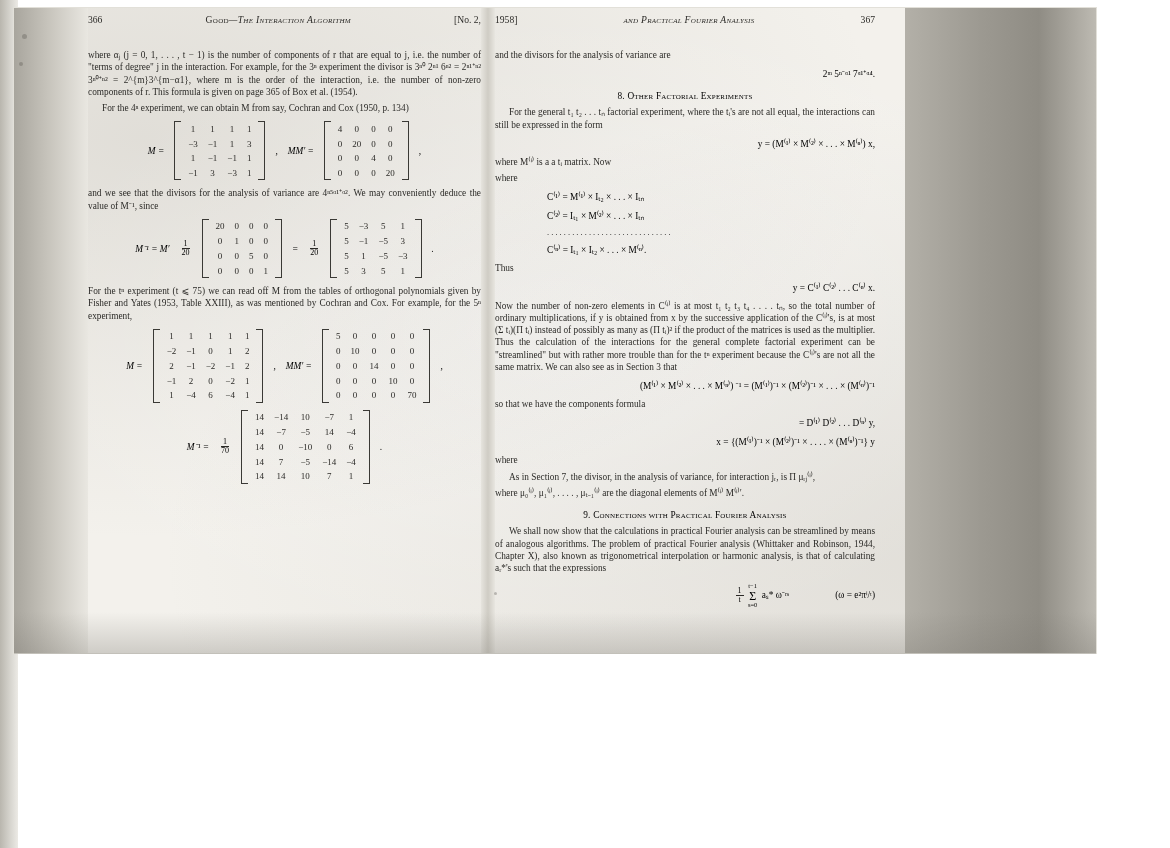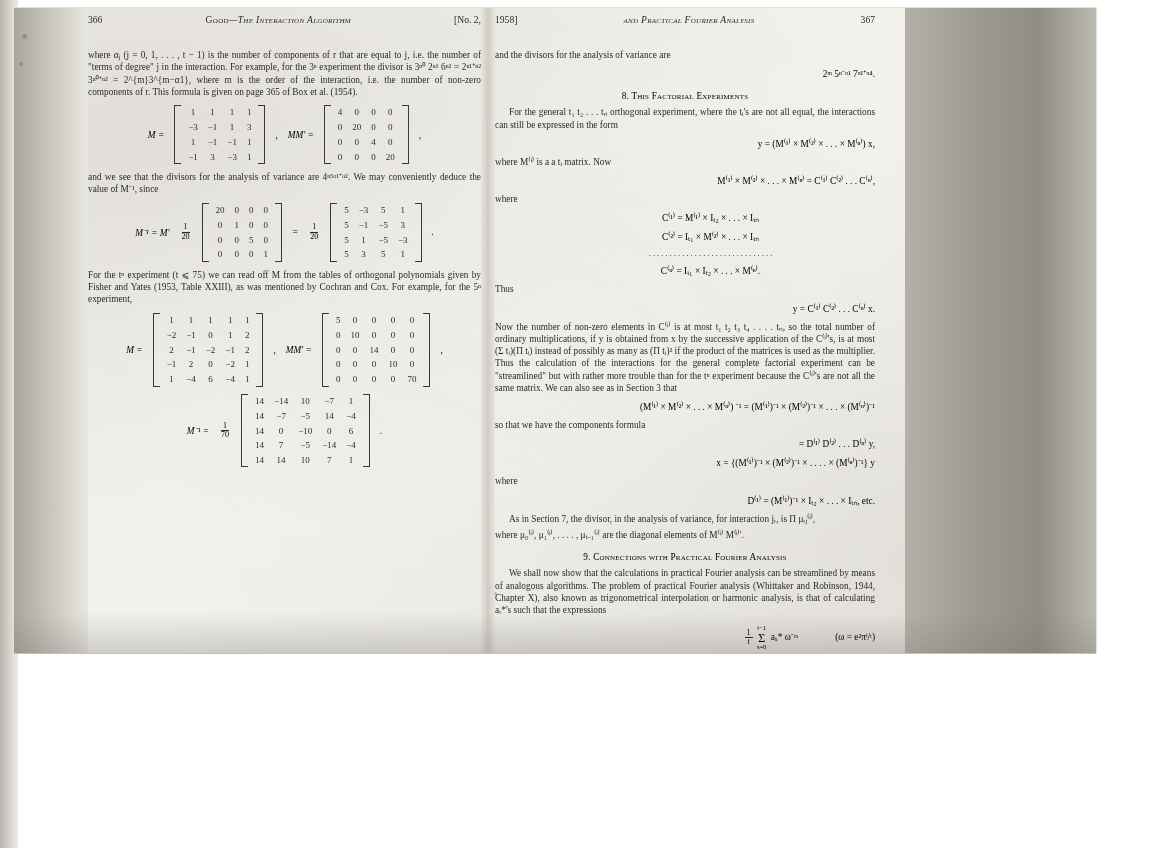--- a/index.html
+++ b/index.html
@@ -103,21 +103,21 @@
     font-variant: small-caps;
     font-size: 9.3px;
     margin: 11px 0 5px 0;
     letter-spacing: .2px;
   }
   .eq {
     text-align: right;
     margin: 6px 0;
     font-size: 9.3px;
   }
-  .eq-left { margin: 6px 1px 6px 52px; font-size: 9.3px; text-align: center; }
+  .eq-left { margin: 6px 1px 6px 52px; font-size: 9.3px; }
 
   
   .matrow {
     display: flex;
     align-items: center;
     justify-content: center;
     gap: 10px;
     margin: 7px 0;
     font-size: 9px;
   }
@@ -181,20 +181,21 @@
 
     <div class="hdr">
       <span class="folio">366</span>
       <span class="running">
         <span class="sc" style="font-variant:small-caps">Good</span><span style="font-style:italic">—The Interaction Algorithm</span>
       </span>
       <span>[No. 2,</span>
     </div>
 
     <p class="txt para">where αⱼ (j = 0, 1,  . . . ,  t − 1) is the number of components of r that are equal to j, i.e. the number of "terms of degree" j in the interaction.  For example, for the 3ⁿ experiment the divisor is 3ⁿ⁰ 2ⁿ¹ 6ⁿ² = 2ⁿ¹⁺ⁿ² 3ⁿ⁰⁺ⁿ² = 2^{m}3^{m−α1}, where m is the order of the interaction, i.e. the number of non-zero components of r.  This formula is given on page 365 of Box et al. (1954).</p>
+    <p class="txt para ind">For the 4ⁿ experiment, we can obtain M from say, Cochran and Cox (1950, p. 134)</p>
 
     <div class="matrow">
       <span class="lbl">M =</span>
       <span class="mat">
         <span class="brk l"></span>
         <table class="m">
             <tbody>
           <tr>
                 <td>1</td>
                 <td>1</td>
@@ -495,42 +496,40 @@
       <span>1958]</span>
       <span class="running" style="font-style:italic">and Practical Fourier Analysis</span>
       <span class="folio">367</span>
     </div>
 
     <p class="txt para">and the divisors for the analysis of variance are</p>
     <div class="eq">2ᵐ 5ⁿ⁻ᵅ¹ 7ᵅ¹⁺ᵅ⁴.</div>
 
     <div class="sec-head">
       <span>8.</span>
-      <span>This Factorial Experiments</span>
-    </div>
-
-    <p class="txt para ind">For the general t₁ t₂  . . .  tₙ orthogonal experiment, where the tᵢ's are not all equal, the interactions can still be expressed in the form</p>
+      <span>Other Factorial Experiments</span>
+    </div>
+
+    <p class="txt para ind">For the general t₁ t₂  . . .  tₙ factorial experiment, where the tᵢ's are not all equal, the interactions can still be expressed in the form</p>
     <div class="eq">y = (M⁽¹⁾ × M⁽²⁾ ×  . . .  × M⁽ⁿ⁾) x,</div>
     <p class="txt para">where M⁽ⁱ⁾ is a a tᵢ matrix.  Now</p>
-    <div class="eq">M⁽¹⁾ × M⁽²⁾ ×  . . .  × M⁽ⁿ⁾ = C⁽¹⁾ C⁽²⁾  . . .  C⁽ⁿ⁾,</div>
     <p class="txt para">where</p>
     <div class="eq-left">C⁽¹⁾ = M⁽¹⁾ × Iₜ₂ ×  . . .  × Iₜₙ</div>
     <div class="eq-left">C⁽²⁾ = Iₜ₁ × M⁽²⁾ ×  . . .  × Iₜₙ</div>
     <div class="eq-left tiny">. . . . . . . . . . . . . . . . . . . . . . . . . . . . . .</div>
     <div class="eq-left">C⁽ⁿ⁾ = Iₜ₁ × Iₜ₂ ×  . . .  × M⁽ⁿ⁾.</div>
     <p class="txt para">Thus</p>
     <div class="eq">y = C⁽¹⁾ C⁽²⁾  . . .  C⁽ⁿ⁾ x.</div>
 
     <p class="txt para">Now the number of non-zero elements in C⁽ⁱ⁾ is at most t₁ t₂ t₃ t₄ . . . . tₙ, so the total number of ordinary multiplications, if y is obtained from x by the successive application of the C⁽ⁱ⁾'s, is at most (Σ tᵢ)(Π tᵢ) instead of possibly as many as (Π tᵢ)² if the product of the matrices is used as the multiplier.   Thus the calculation of the interactions for the general complete factorial experiment can be "streamlined" but with rather more trouble than for the tⁿ experiment because the C⁽ⁱ⁾'s are not all the same matrix.   We can also see as in Section 3 that</p>
     <div class="eq">(M⁽¹⁾ × M⁽²⁾ ×  . . .  × M⁽ⁿ⁾) ⁻¹ = (M⁽¹⁾)⁻¹ × (M⁽²⁾)⁻¹ ×  . . .  × (M⁽ⁿ⁾)⁻¹</div>
     <p class="txt para">so that we have the components formula</p>
     <div class="eq">= D⁽¹⁾ D⁽²⁾  . . .  D⁽ⁿ⁾ y,</div>
     <div class="eq">x = {(M⁽¹⁾)⁻¹ × (M⁽²⁾)⁻¹ ×  . . . .  × (M⁽ⁿ⁾)⁻¹} y</div>
     <p class="txt para">where</p>
-    <div class="eq">D⁽¹⁾ = (M⁽¹⁾)⁻¹ × Iₜ₂ ×  . . .  × Iₜₙ, etc.</div>
 
     <p class="txt para ind">
       <span>As in Section 7, the divisor, in the analysis of variance, for interaction jᵣ, is  Π  μᵣⱼ⁽ⁱ⁾,</span>
     </p>
     <p class="txt para">where μ₀⁽ⁱ⁾, μ₁⁽ⁱ⁾,  . . . . ,  μₜ₋₁⁽ⁱ⁾ are the diagonal elements of M⁽ⁱ⁾ M⁽ⁱ⁾′.</p>
 
     <div class="sec-head">
       <span>9.</span>
       <span>Connections with Practical Fourier Analysis</span>
     </div>
@@ -541,16 +540,16 @@
       <span class="frac">
         <span class="num">1</span>
         <span class="den">t</span>
       </span>
       <span style="display:inline-flex;flex-direction:column;align-items:center;line-height:1;vertical-align:middle;margin:0 2px;">
         <span class="tiny" style="font-size:6.5px">t−1</span>
         <span style="font-size:12px;">Σ</span>
         <span class="tiny" style="font-size:6.5px">s=0</span>
       </span>
       <span>aₛ* ω⁻ʳˢ</span>
-      <span style="margin-left:35px;">(ω = e²πⁱ/ᵗ)</span>
+      <span style="margin-left:44px;">(ω = e²πⁱ/ᵗ)</span>
     </div>
   </div>
 </div>
 
 </body></html>

